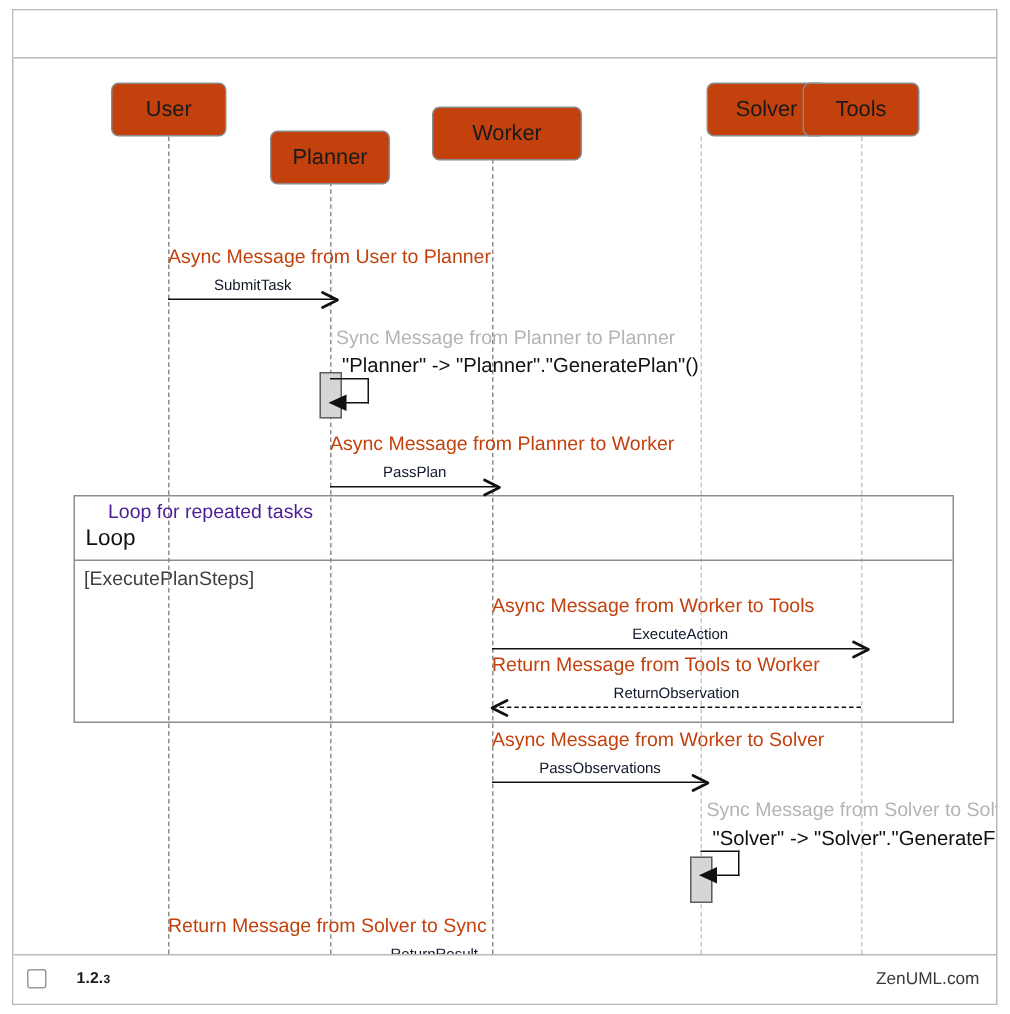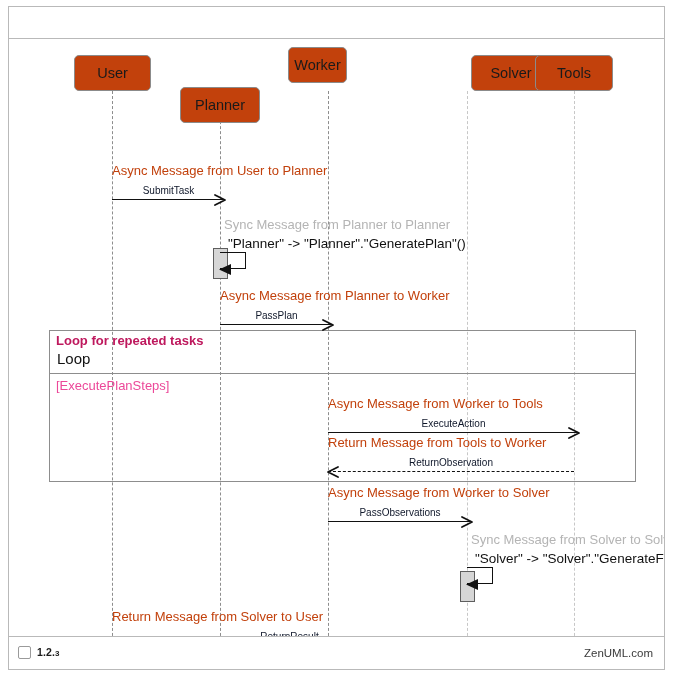--- a/index.html
+++ b/index.html
@@ -20,21 +20,21 @@
   }
   .toolbar{
     position:absolute;left:0;top:0;width:100%;height:32px;
     border-bottom:1px solid #b9b9b9;box-sizing:border-box;background:#fff;
   }
   .footer{
     position:absolute;left:0;bottom:0;width:100%;height:33px;
     border-top:1px solid #b9b9b9;box-sizing:border-box;background:#fff;
   }
   .ver-wrap{
-    position:absolute;left:9px;top:9px;display:flex;align-items:center;gap:6px;
+    position:absolute;left:9px;top:9px;display:flex;align-items:center;gap:20px;
   }
   .ver-box{
     width:13px;height:13px;border:1px solid #9a9a9a;border-radius:2px;
     box-sizing:border-box;background:#fff;display:block;
   }
   .ver-text{
     font-size:10.5px;font-weight:bold;color:#1b1b1b;letter-spacing:.1px;
     font-family:"Liberation Sans",sans-serif;line-height:1;
   }
   .ver-text .sub{font-size:8px;}
@@ -107,29 +107,29 @@
   
   .fragment{
     position:absolute;border:1px solid #8d8d8d;box-sizing:border-box;
     background:transparent;
   }
   .fragment .frag-head{
     position:absolute;left:0;top:0;width:100%;height:43px;
     border-bottom:1px solid #8d8d8d;box-sizing:border-box;
   }
   .fragment .frag-tip{
-    position:absolute;left:6px;top:2px;font-size:13px;color:#be185d;
-    white-space:nowrap;font-family:"Liberation Sans",sans-serif;font-weight:bold;
+    position:absolute;left:22px;top:2px;font-size:13px;color:#4c1d95;
+    white-space:nowrap;font-family:"Liberation Sans",sans-serif;
   }
   .fragment .frag-kw{
     position:absolute;left:7px;top:19px;font-size:15px;font-weight:normal;
     color:#111;font-family:"Liberation Sans",sans-serif;
   }
   .fragment .frag-cond{
-    position:absolute;left:6px;top:47px;font-size:13px;color:#ec4899;
+    position:absolute;left:6px;top:47px;font-size:13px;color:#404040;
     white-space:nowrap;font-family:"Liberation Sans",sans-serif;
   }
 </style>
 </head>
 <body>
 
 <div class="app">
   <div class="frame">
 
     <div class="toolbar"></div>
@@ -137,21 +137,21 @@
     <div class="canvas" id="canvas">
         <div class="lifeline dark" style="left: 103px;"></div>
         <div class="participant" style="left: 65px; top: 16px; width: 77px;">
           <span>User</span>
         </div>
         <div class="lifeline dark" style="left: 211px;"></div>
         <div class="participant" style="left: 171px; top: 16px; width: 80px; margin-top: 32px;">
           <span>Planner</span>
         </div>
         <div class="lifeline dark" style="left: 319px;"></div>
-        <div class="participant" style="left: 279px; top: 8px; width: 59px;">
+        <div class="participant" style="left: 279px; top: 32px; width: 100px;">
           <span>Worker</span>
         </div>
         <div class="lifeline light" style="left: 458px;"></div>
         <div class="participant" style="left: 418px; top: 16px; width: 80px; margin-left: 44px;">
           <span>Solver</span>
         </div>
         <div class="lifeline light" style="left: 565px;"></div>
         <div class="participant" style="left: 526px; top: 16px; width: 78px;">
           <span>Tools</span>
         </div>
@@ -206,21 +206,21 @@
           <div class="head" style="left: 133px;">
             <svg width="12" height="12" viewBox="0 0 12 12">
               <path d="M1,1 L11,6 L1,11" fill="none" stroke="#111" stroke-width="1.8" stroke-linecap="round" stroke-linejoin="round"></path>
             </svg>
           </div>
           <div class="lbl">PassObservations</div>
           <div class="tip">Async Message from Worker to Solver</div>
         </div>
         <div class="msg ret" style="left: 103px; top: 606px; width: 355px;">
           <div class="lbl">ReturnResult</div>
-          <div class="tip">Return Message from Solver to User</div>
+          <div class="tip">Return Message from Solver to Sync</div>
         </div>
         <div class="occurrence" style="left: 204px; top: 209px; height: 31px;"></div>
         <div class="selfmsg" style="left: 211px; top: 213px; width: 40px; height: 20px;">
           <div class="path"></div>
           <div class="arrow"><svg width="14" height="13" viewBox="0 0 14 13">
               <path d="M13,1 L1,6.5 L13,12 Z" fill="#111"></path>
             </svg></div>
           <div class="tip">Sync Message from Planner to Planner</div>
           <div class="sig">"Planner" -&gt; "Planner"."GeneratePlan"()</div>
         </div>

